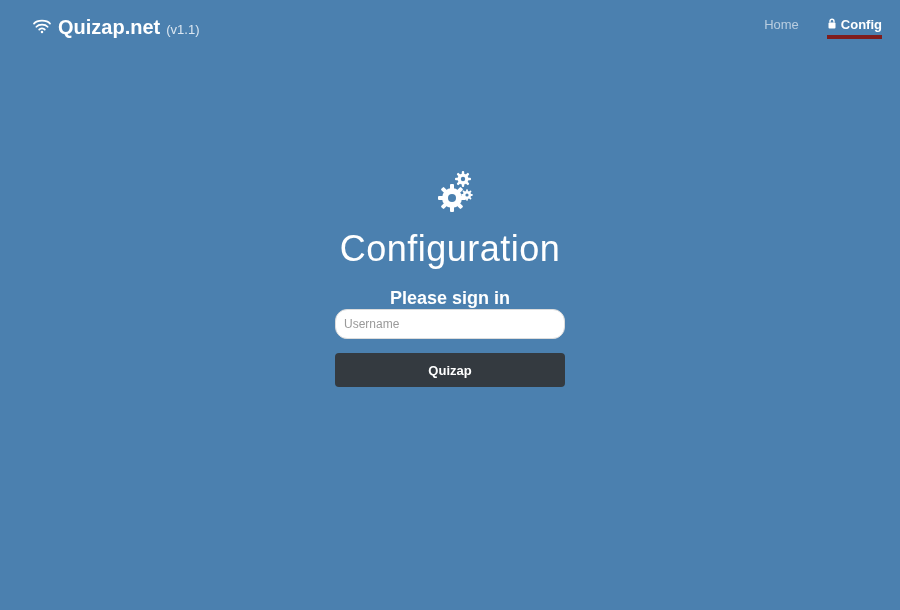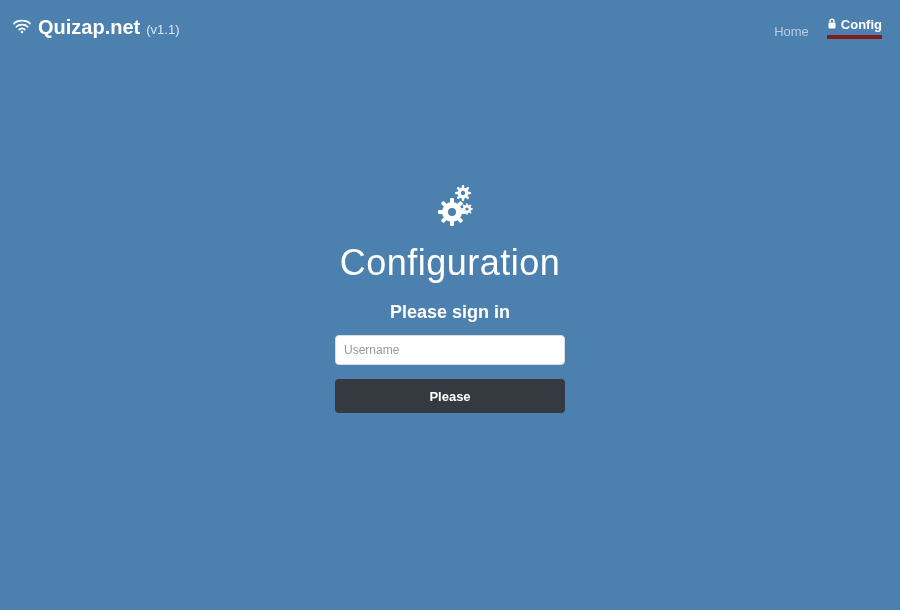--- a/index.html
+++ b/index.html
@@ -9,21 +9,21 @@
       background: #4b80af;
       font-family: -apple-system, BlinkMacSystemFont, "Segoe UI", Helvetica, Arial, sans-serif;
       color: #fff;
       overflow: hidden;
       position: relative;
     }
     .navbar {
       display: flex;
       align-items: center;
       justify-content: space-between;
-      padding: 16px 18px 12px 12px;
+      padding: 16px 18px 12px 32px;
     }
     .brand {
       display: flex;
       align-items: baseline;
       gap: 6px;
     }
     .brand-main {
       display: flex;
       align-items: center;
       gap: 6px;
@@ -33,72 +33,71 @@
     }
     .brand-main svg { flex-shrink: 0; }
     .brand-version {
       font-size: 13px;
       font-weight: 400;
       color: #dbe6f1;
       text-align: right;
     }
     .nav-links {
       display: flex;
-      align-items: flex-end;
-      gap: 18px;
+      align-items: flex-start;
+      gap: 28px;
       font-size: 13px;
     }
     .nav-link {
       color: #b9cde0;
       text-decoration: none;
       cursor: pointer;
     }
     .nav-link.active {
       color: #fff;
       font-weight: 600;
       border-bottom: 4px solid #7f1d1d;
       padding-bottom: 3px;
       display: inline-flex;
       align-items: center;
       gap: 4px;
     }
     .nav-link.active svg { flex-shrink: 0; }
 
     .center {
       position: absolute;
-      top: 184px;
+      top: 170px;
       left: 0;
       right: 0;
       display: flex;
       flex-direction: column;
       align-items: center;
     }
     .gears-icon { margin-bottom: 10px; }
     .page-title {
       font-size: 36px;
       font-weight: 300;
       letter-spacing: 0.5px;
       margin-bottom: 18px;
     }
     .signin-label {
       font-size: 18px;
       font-weight: 600;
-      margin-bottom: 12px;
     }
     .login-form {
       width: 230px;
       display: flex;
       flex-direction: column;
       gap: 10px;
     }
     .login-form input {
       width: 100%;
       height: 30px;
       border: 1px solid #dcdcdc;
-      border-radius: 4px;
+      border-radius: 12px;
       background: #fff;
       color: #333;
       font-size: 12px;
       padding: 0 8px;
       outline: none;
     }
     .login-form input::placeholder { color: #9a9a9a; }
     .login-button {
       width: 100%;
       height: 34px;
@@ -184,15 +183,15 @@
           <rect x="8.2" y="4.1" width="2.6" height="1.8" rx="0.8" transform="rotate(45 5 5)"></rect>
           <circle cx="5" cy="5" r="1.6" fill="#4b80af"></circle>
         </g>
       </g>
     </svg>
   </div>
   <h1 class="page-title">Configuration</h1>
   <div class="signin-label">Please sign in</div>
   <form class="login-form">
     <input type="text" placeholder="Username" style="">
-    <button type="button" class="login-button">Please</button>
+    <button type="button" class="login-button">Quizap</button>
   </form>
 </div>
 
 </body></html>

